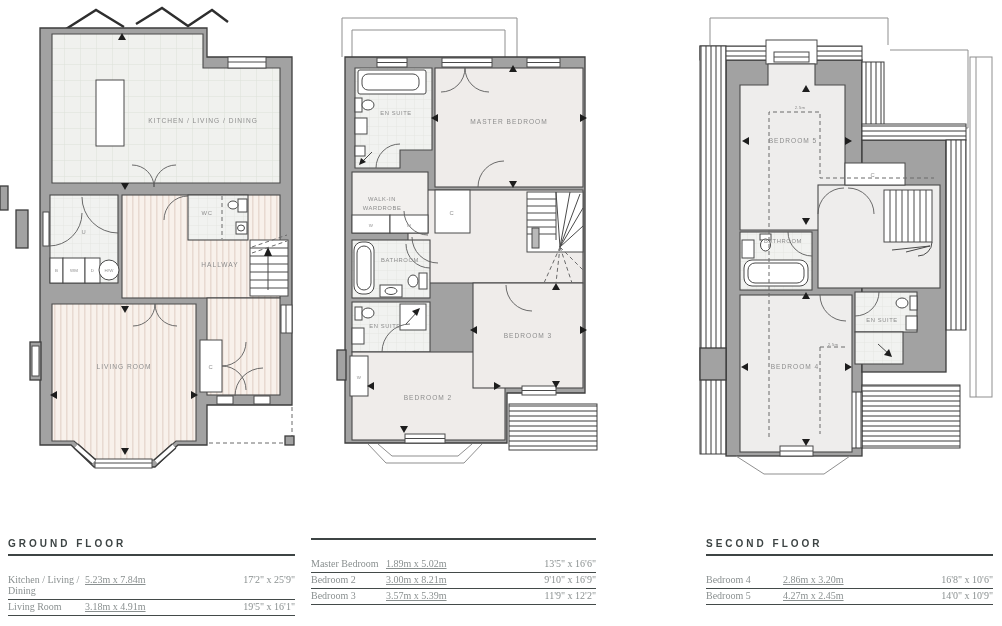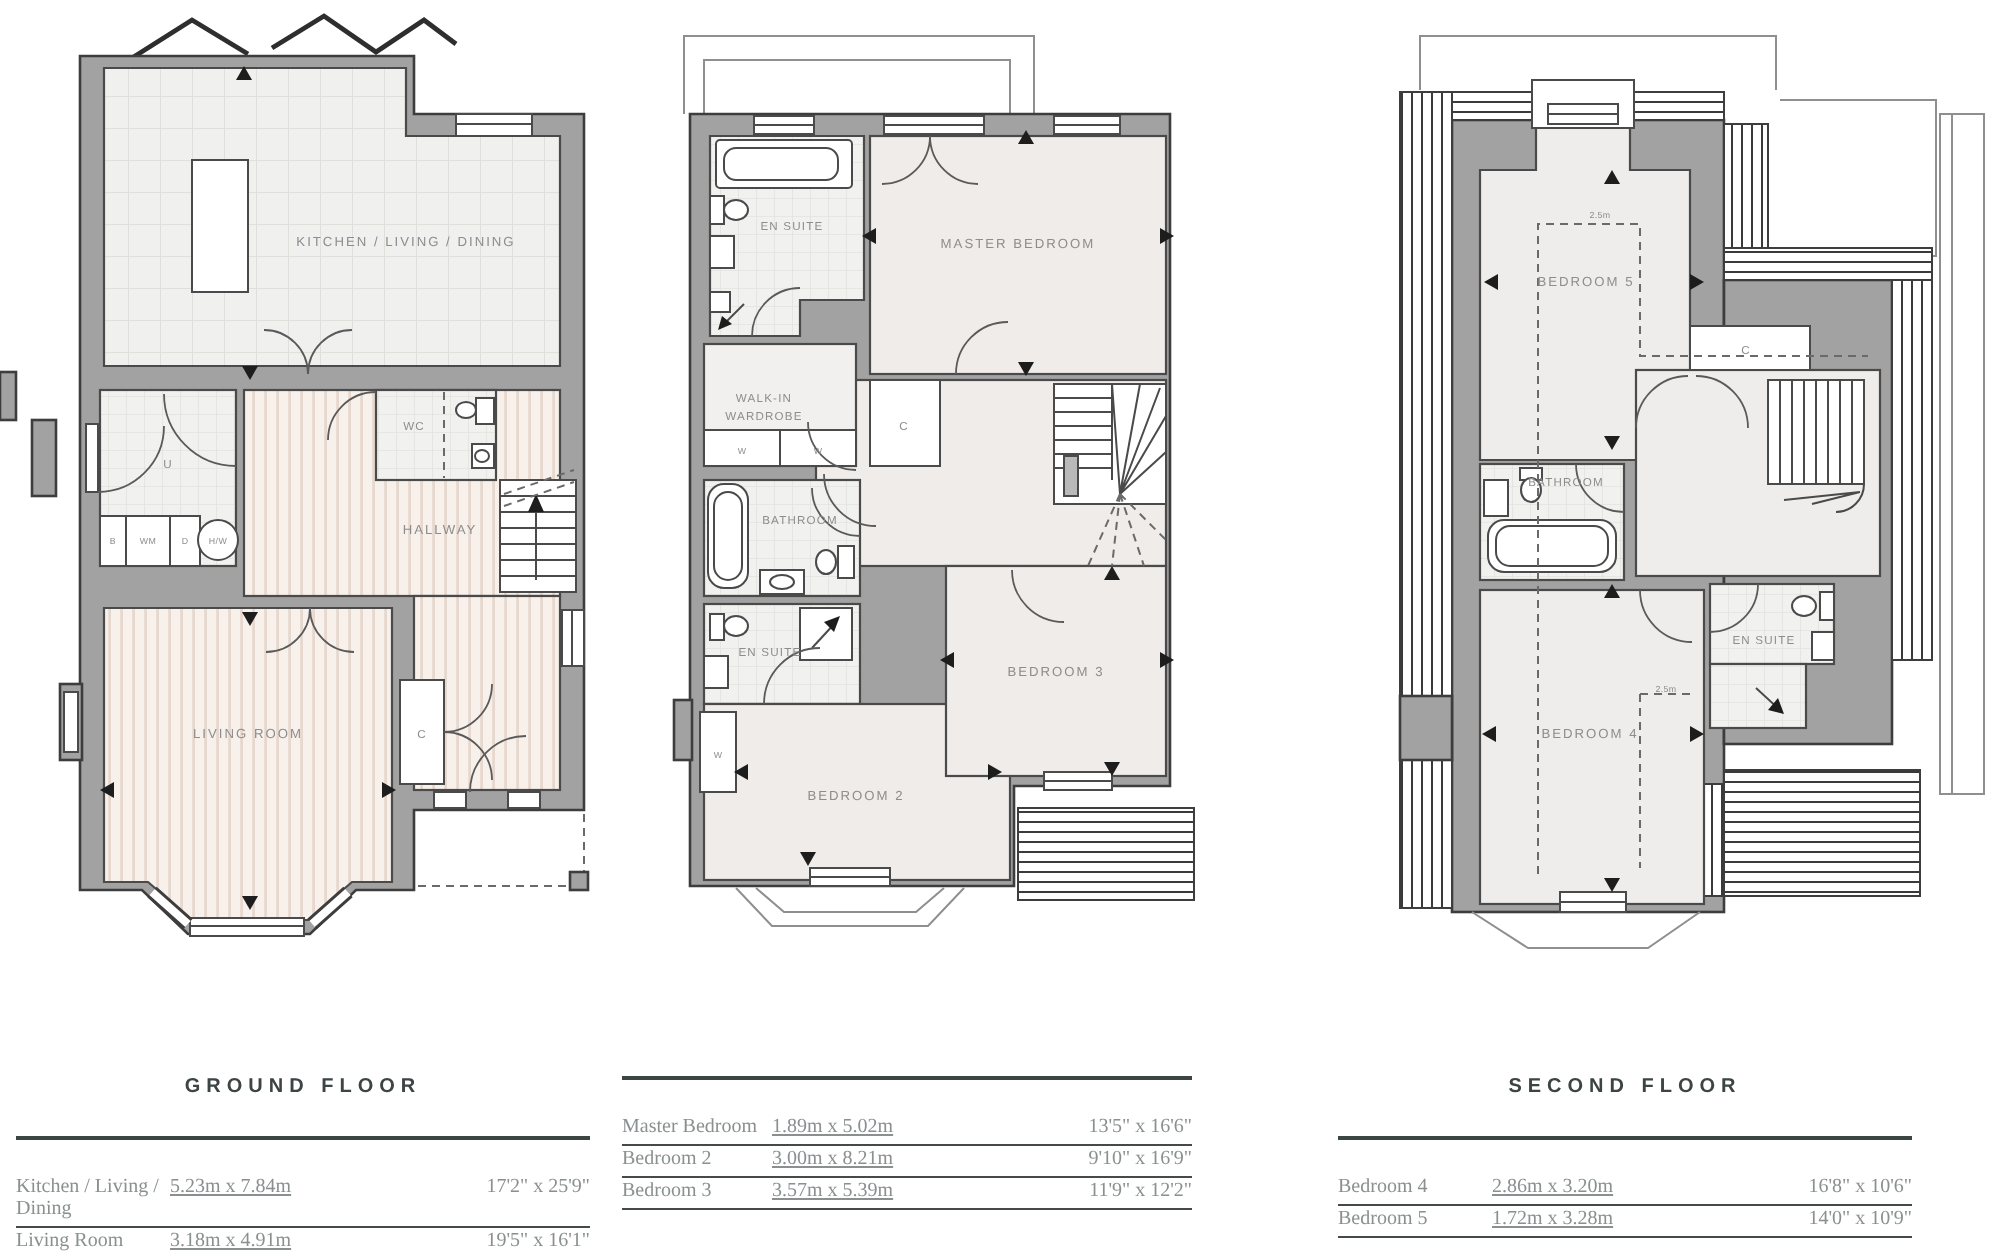--- a/index.html
+++ b/index.html
@@ -15,21 +15,21 @@
   .dash{fill:none;stroke:#6a6a6a;stroke-width:1;stroke-dasharray:4 3;}
   .outline{fill:none;stroke:#8f8f8f;stroke-width:1;}
   .arrow{fill:#1d1d1d;}
   .lbl{font-family:"Liberation Sans",sans-serif;font-size:6.6px;letter-spacing:1px;
        fill:#8d8d8d;text-anchor:middle;}
   .lblm{font-size:5.8px;letter-spacing:0.6px;}
   .lbls{font-size:4.4px;letter-spacing:0.2px;}
   
   .ftable{position:absolute;top:538px;}
   .ft-title{font:bold 10px "Liberation Sans",sans-serif;letter-spacing:3px;color:#3d4444;
-            padding-bottom:19px;text-align:center;}
+            padding-bottom:5px;}
   .ft-rule{border-top:2px solid #3d4444;}
   .ft-rows{margin-top:17px;}
   .ft-row{display:flex;align-items:baseline;font:10px "Liberation Serif",serif;
           color:#8a9090;border-bottom:1.5px solid #434a49;padding:1px 0 3px;}
   .ft-row .c1{flex:1;text-align:left;}
   .ft-row .c2{width:118px;text-align:left;text-decoration:underline;}
   .ft-row .c3{width:92px;text-align:right;}
 </style>
 </head>
 <body>
@@ -355,29 +355,29 @@
         <span class="c3">9'10" x 16'9"</span>
       </div>
       <div class="ft-row">
         <span class="c1">Bedroom 3</span>
         <span class="c2">3.57m x 5.39m</span>
         <span class="c3">11'9" x 12'2"</span>
       </div>
     </div>
   </div>
 
-  <div class="ftable" style="left:669px;width:287px;">
+  <div class="ftable" style="left:706px;width:287px;">
     <div class="ft-title">SECOND FLOOR</div>
     <div class="ft-rule"></div>
     <div class="ft-rows">
       <div class="ft-row">
         <span class="c1">Bedroom 4</span>
         <span class="c2">2.86m x 3.20m</span>
         <span class="c3">16'8" x 10'6"</span>
       </div>
       <div class="ft-row">
         <span class="c1">Bedroom 5</span>
-        <span class="c2">1.72m x 3.28m</span>
+        <span class="c2">4.27m x 2.45m</span>
         <span class="c3">14'0" x 10'9"</span>
       </div>
     </div>
   </div>
 </div>
 
 </body></html>

